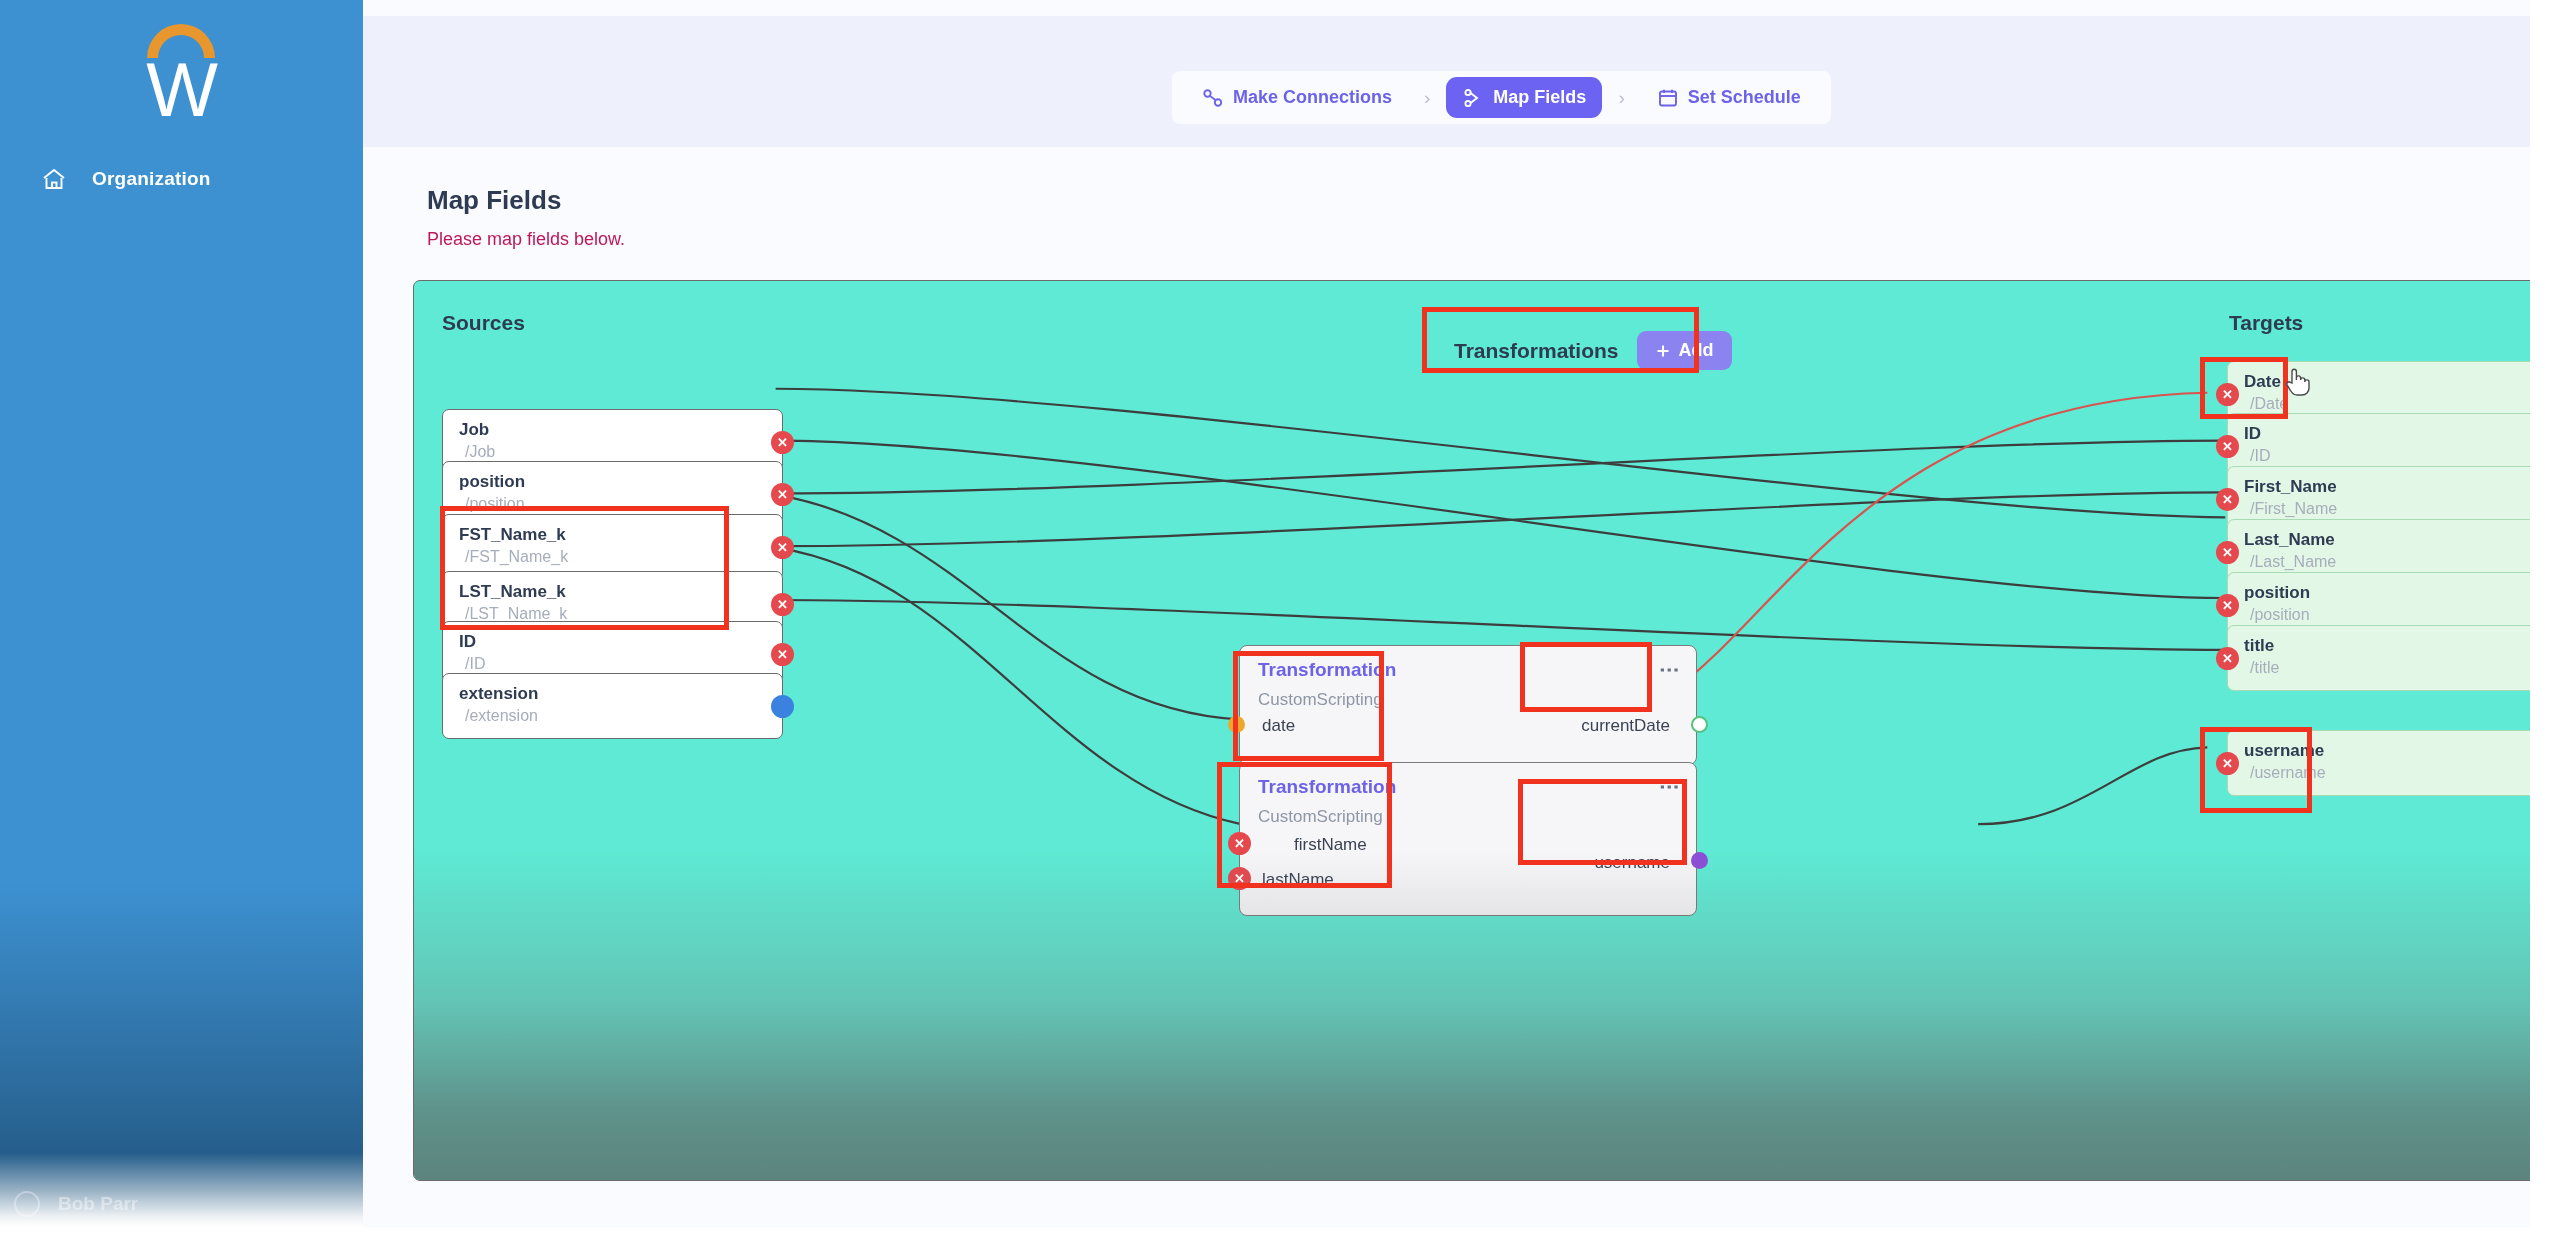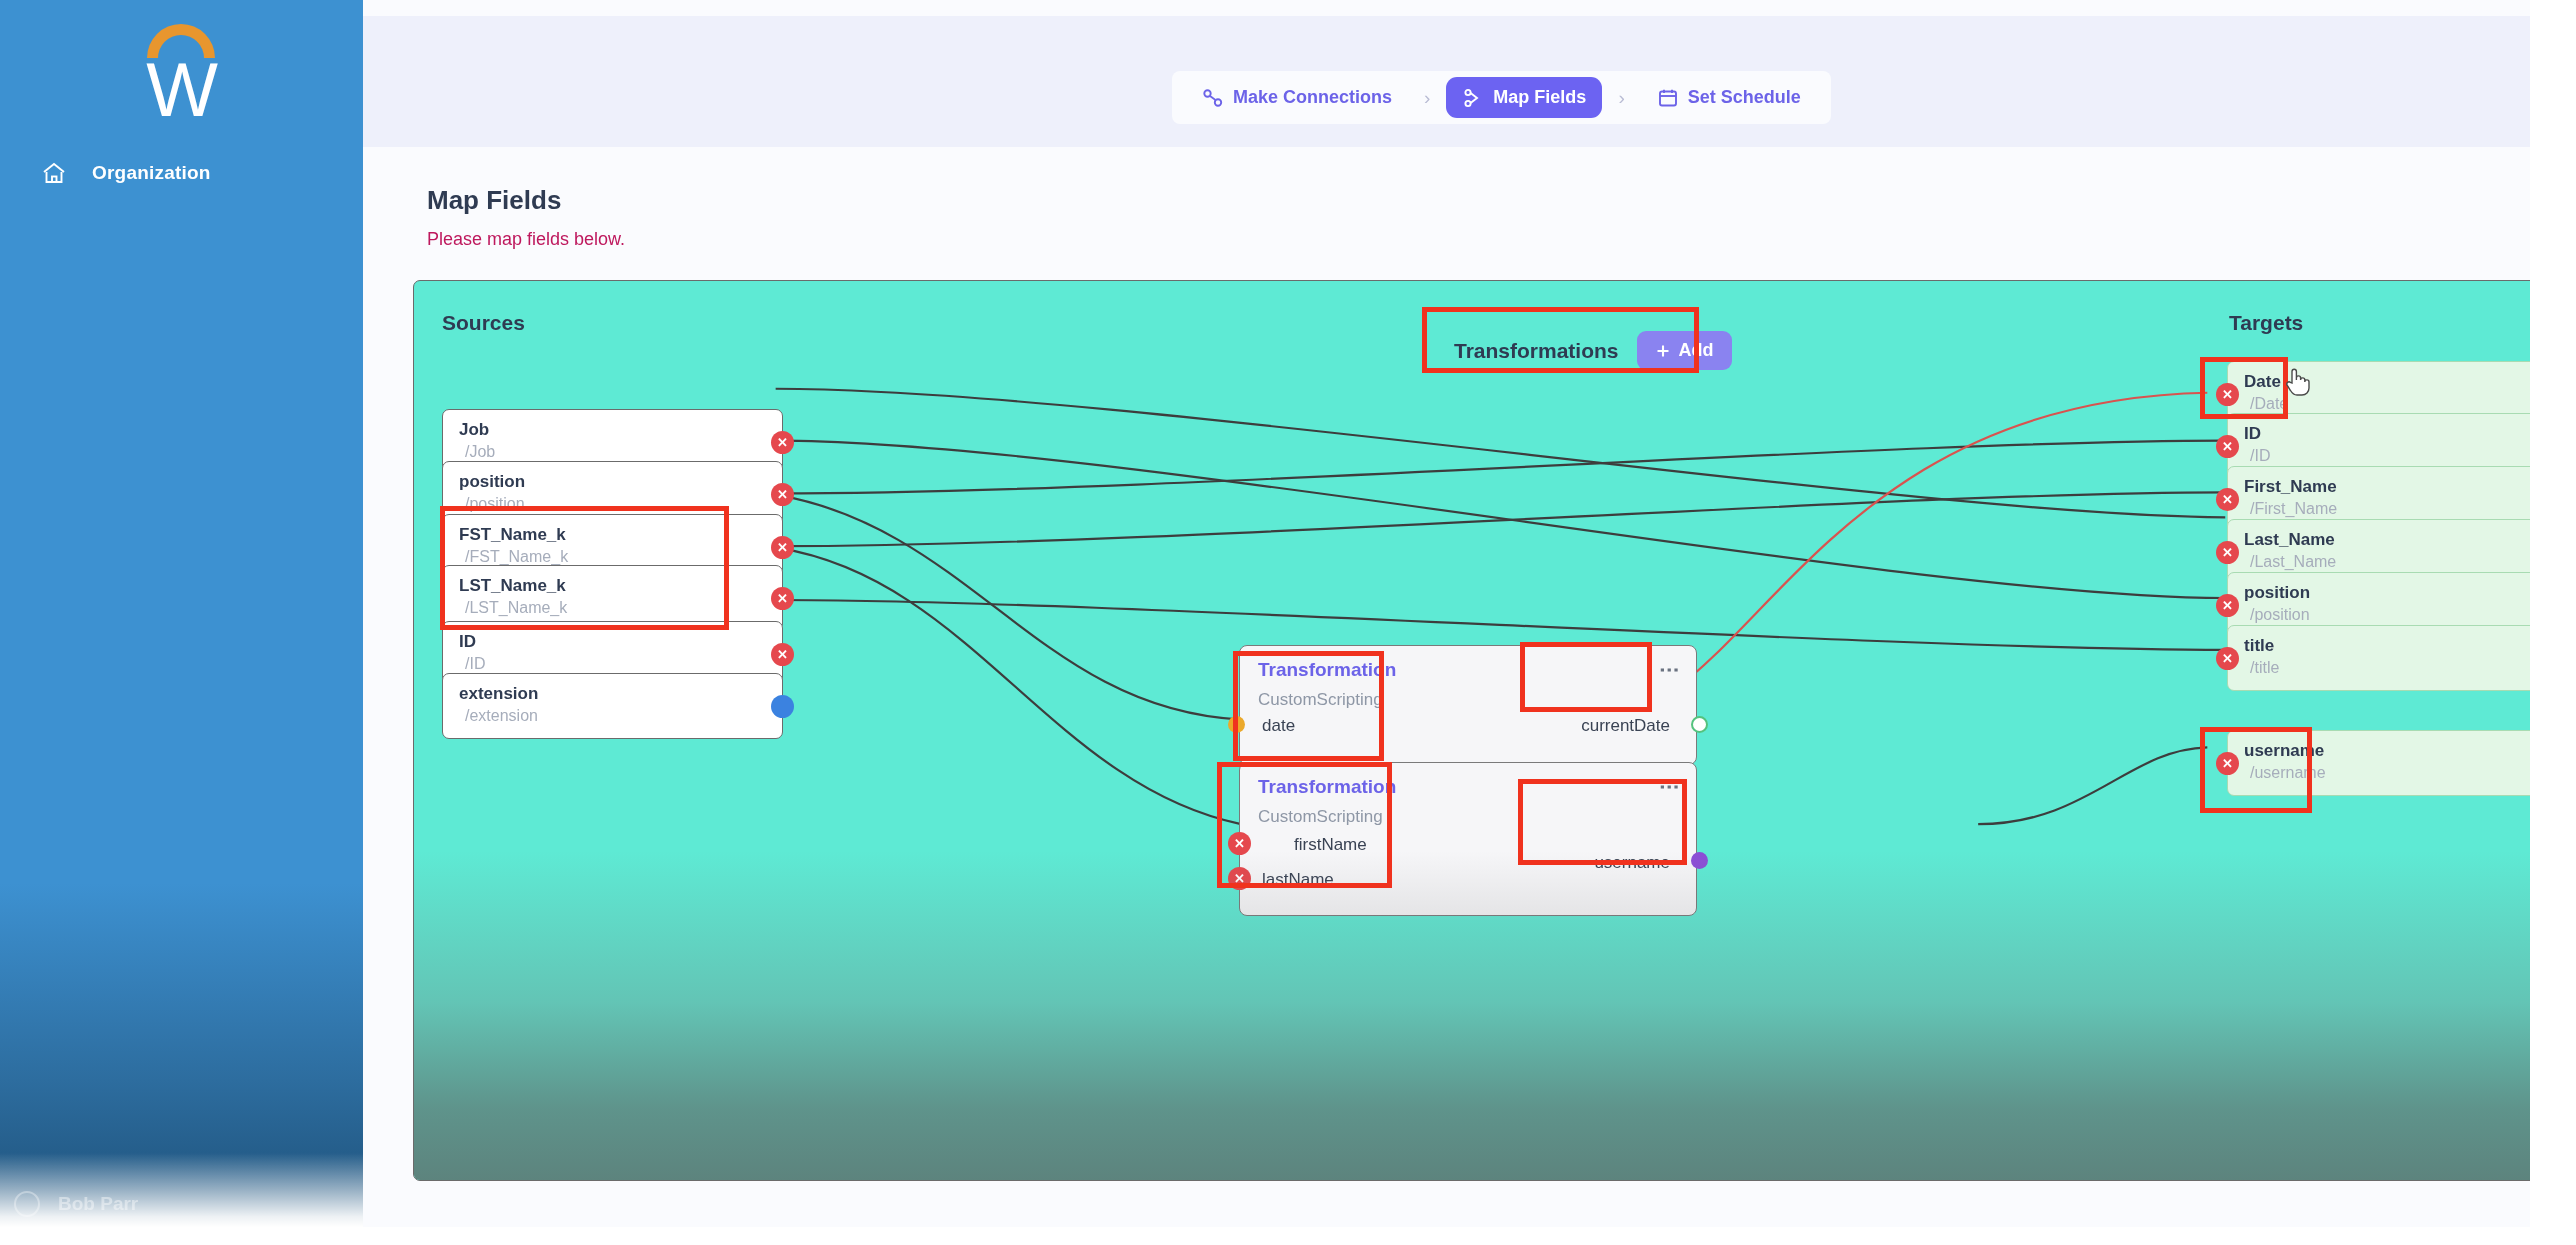--- a/index.html
+++ b/index.html
@@ -195,21 +195,21 @@
 <body>
 
 <div id="root">
 
   <div class="sidebar">
     <div class="logo-wrap">
       <div class="logo-arc"></div>
       <div class="logo-w">W</div>
     </div>
 
-    <div class="nav-item" style="top:146px;padding-left:32px;">
+    <div class="nav-item" style="top:152px;padding-left:32px;">
       <span class="nav-ico">
         <svg width="26" height="24" viewBox="0 0 26 24" fill="none" stroke="#ffffff" stroke-width="1.9">
           <path d="M3 11 L13 3 L23 11"></path>
             <path d="M5.5 11 V21 H20.5 V11"></path>
             <rect x="11" y="15.5" width="4.5" height="5.5"></rect>
         </svg>
       </span>
       <span class="nav-label">Organization</span>
     </div>
 
@@ -299,21 +299,21 @@
         <div class="field" style="left:28px; top:180px;">
           <div class="fname">position</div>
           <div class="fpath">/position</div>
           <div class="port right red">✕</div>
         </div>
         <div class="field" style="left:28px; top:233px;">
           <div class="fname">FST_Name_k</div>
           <div class="fpath">/FST_Name_k</div>
           <div class="port right red">✕</div>
         </div>
-        <div class="field" style="left:28px; top:284px;">
+        <div class="field" style="left:28px; top:290px;">
           <div class="fname">LST_Name_k</div>
           <div class="fpath">/LST_Name_k</div>
           <div class="port right red">✕</div>
         </div>
         <div class="field" style="left:28px; top:340px;">
           <div class="fname">ID</div>
           <div class="fpath">/ID</div>
           <div class="port right red">✕</div>
         </div>
         <div class="field" style="left:28px; top:392px;">

